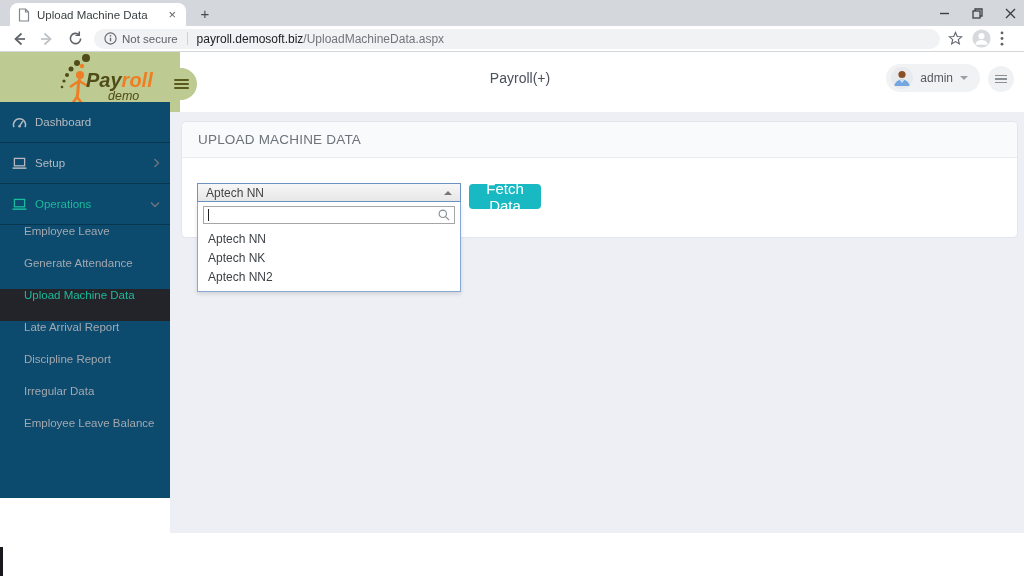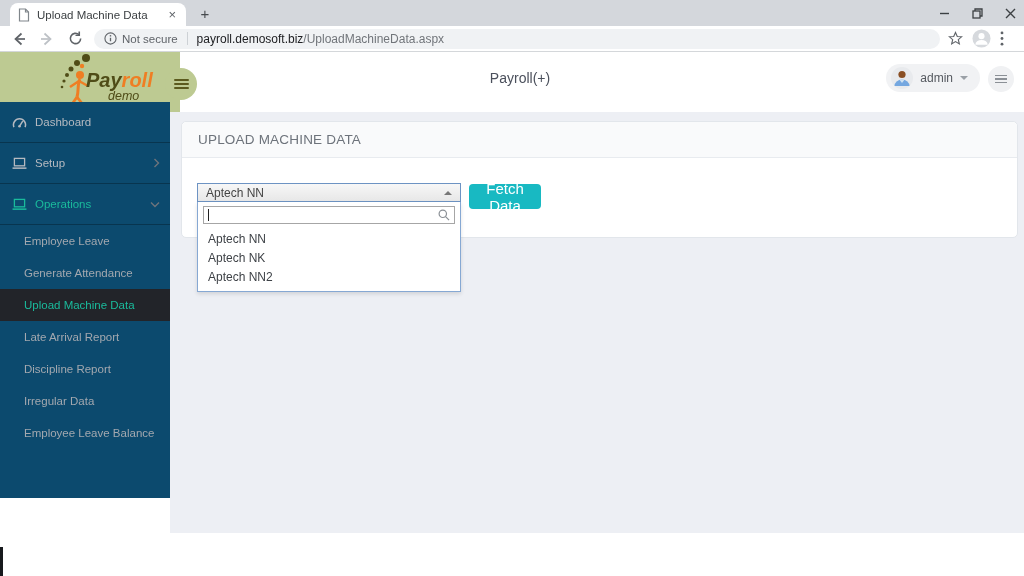--- a/index.html
+++ b/index.html
@@ -54,21 +54,21 @@
   .header-menu-btn { position:absolute; right:10px; top:14px; width:26px; height:26px; border-radius:50%;
                      background:#f0f1f3; display:flex; align-items:center; justify-content:center; }
   .header-menu-btn .bars span { display:block; width:12px; height:1.6px; background:#8b9096; margin:2px 0; }
 
   
   .sidebar { position:absolute; left:0; top:102px; width:170px; height:396px; background:#0c4a6e; }
   .side-item { display:flex; align-items:center; height:41px; padding:0 10px 0 12px;
                border-bottom:1px solid rgba(0,0,0,0.28); }
   .side-item .lbl { font-size:11.5px; color:#b6bac0; margin-left:8px; flex:1; }
   .side-item.teal .lbl { color:#1abb9c; }
-  .sub-item { display:flex; align-items:center; height:32px; padding-left:24px; }
+  .sub-item { display:flex; height:32px; padding-left:24px; }
   .sub-item .lbl { font-size:11.5px; color:#a3a8af; }
   .sub-item.active { background:#222429; }
   .sub-item.active .lbl { color:#1abb9c; }
 
   
   .content { position:absolute; left:170px; top:112px; width:854px; height:421px; background:#edeff4; }
   .panel { position:absolute; left:11px; top:9px; width:837px; height:117px; background:#fff;
            border:1px solid #e2e6eb; border-radius:5px; }
   .panel-header { height:36px; background:#f9fafb; border-bottom:1px solid #e8ebef;
                   border-radius:5px 5px 0 0; display:flex; align-items:center; padding-left:16px; }

